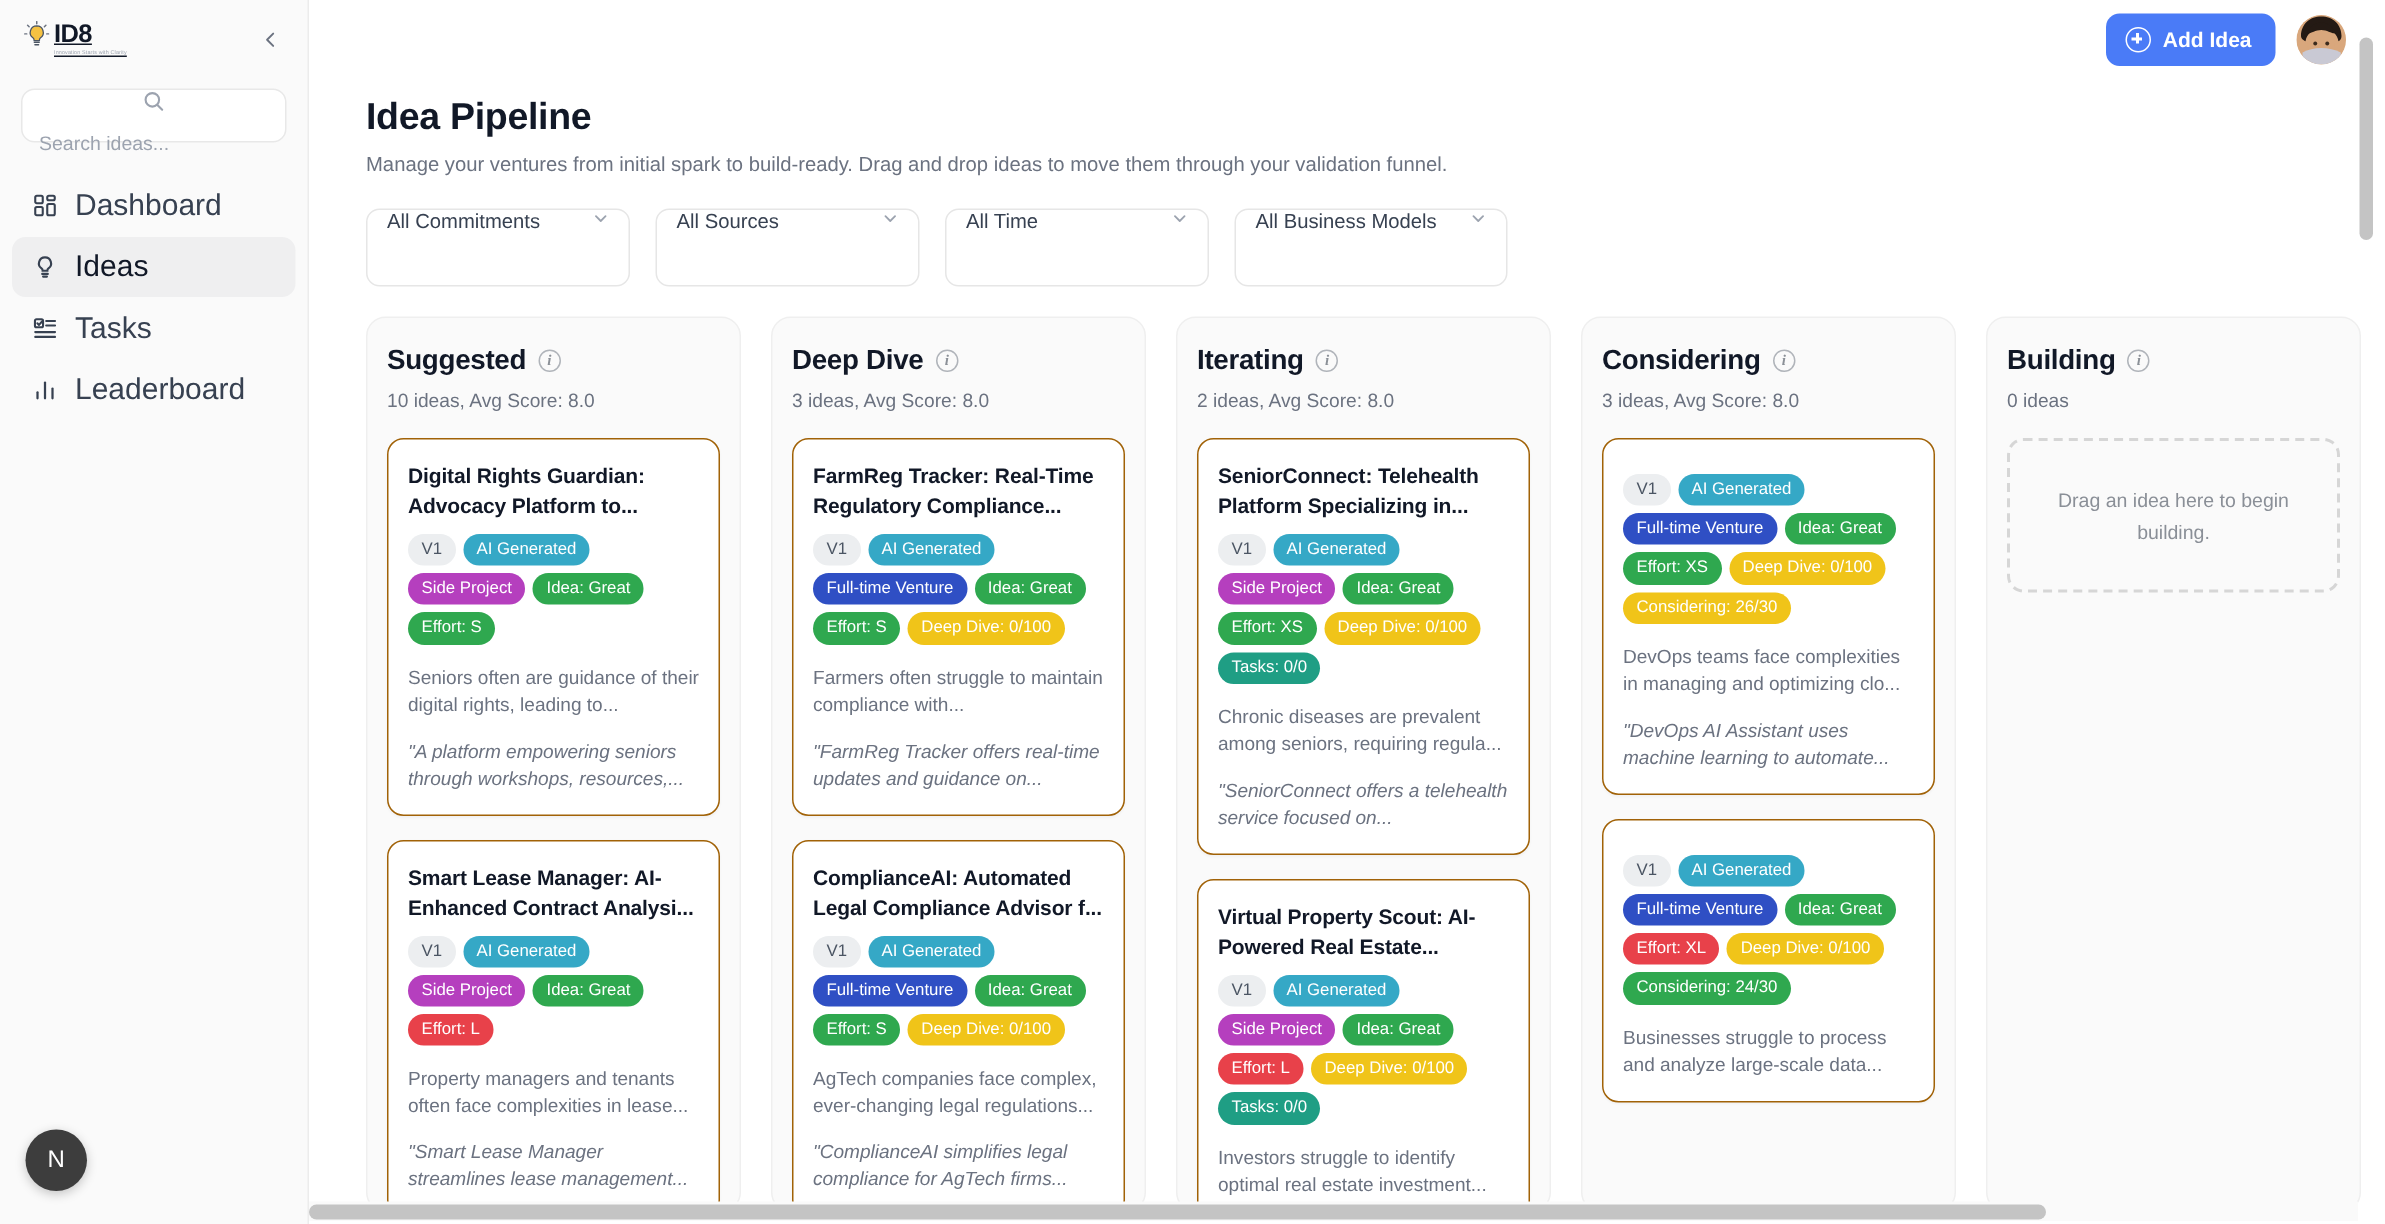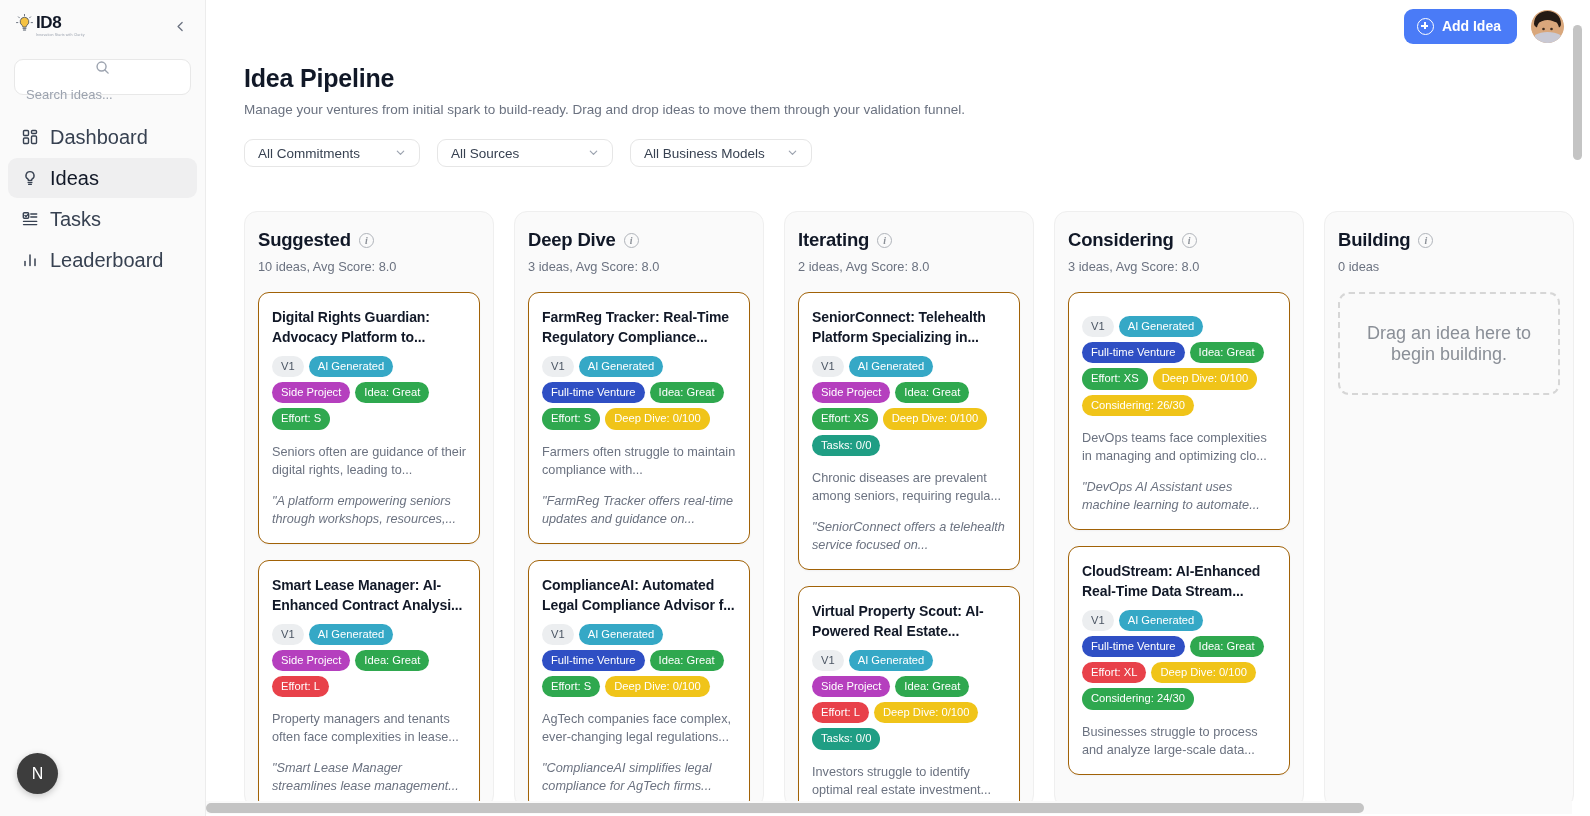--- a/index.html
+++ b/index.html
@@ -13,21 +13,21 @@
   #app { position: relative; width: 1590px; height: 816px; display: flex; }
 
   
   #sidebar {
     width: 206px; height: 816px; flex: 0 0 206px;
     background: #fafafa;
     border-right: 1px solid #ececec;
     position: relative;
     display: flex; flex-direction: column;
   }
-  .sb-top { display: flex; align-items: center; justify-content: space-between; padding: 14px 14px 0 16px; }
+  .sb-top { display: flex; align-items: center; justify-content: space-between; padding: 14px 14px 0 16px; text-decoration: underline; }
   .logo-wrap { display: flex; align-items: flex-start; gap: 3px; }
   .logo-bulb { width: 17px; height: 20px; position: relative; flex: 0 0 17px; }
   .logo-text-col { display: flex; flex-direction: column; }
   .logo-word { font-size: 17px; font-weight: 800; letter-spacing: -0.4px; color: #111827; line-height: 17px; }
   .logo-tag { font-size: 3.6px; color: #9ca3af; letter-spacing: .1px; line-height: 6px; margin-top: 1px; white-space: nowrap; }
   .collapse-btn {
     width: 22px; height: 22px; display: flex; align-items: center; justify-content: center;
     color: #6b7280; cursor: pointer; border-radius: 5px; margin-top: 1px;
   }
 
@@ -97,23 +97,23 @@
     overflow: hidden; cursor: pointer; flex: 0 0 33px;
     background: #e2c4a8; position: relative;
   }
 
   .page-head { padding: 12px 0 0 38px; }
   .page-title { font-size: 25px; font-weight: 700; color: #111827; letter-spacing: -0.2px; }
   .page-sub { font-size: 13.5px; color: #6b7280; margin-top: 9px; }
 
   .filters { display: flex; gap: 17px; padding: 22px 0 0 38px; }
   .filter {
-    height: 28px; min-width: 176px;
+    height: 52px; min-width: 176px;
     border: 1px solid #e6e6e6; border-radius: 9px; background: #fff;
-    display: flex; align-items: center; justify-content: space-between;
+    display: flex; justify-content: space-between;
     padding: 0 13px; font-size: 13.5px; color: #374151; cursor: pointer;
   }
   .filter .chev { color: #9ca3af; font-size: 11px; margin-left: 22px; }
 
   
   #board-wrap {
     position: absolute; left: 0; right: 0; top: 202px; bottom: 0;
     overflow: hidden;
   }
   #board {
@@ -170,21 +170,21 @@
     font-style: italic; margin-top: 13px;
   }
 
   .dropzone {
     margin-top: 18px;
     border: 2px dashed #d6d6d6;
     border-radius: 11px;
     height: 103px;
     display: flex; align-items: center; justify-content: center;
     text-align: center;
-    color: #8a8f97; font-size: 18px; line-height: 21px;
+    color: #8a8f97; font-size: 13px; line-height: 21px;
     padding: 0 22px;
   }
 
   
   .vscroll {
     position: absolute; right: 5px; top: 25px;
     width: 9px; height: 135px; border-radius: 5px;
     background: #c4c4c4; cursor: pointer;
   }
   .vtrack {
@@ -330,20 +330,28 @@
       </div>
       <div class="filter">
         <span>All Sources</span>
         <span class="chev">
           <svg width="11" height="11" viewBox="0 0 12 12" fill="none" stroke="currentColor" stroke-width="1.3" stroke-linecap="round" stroke-linejoin="round">
               <polyline points="2.5,4.5 6,8 9.5,4.5"></polyline>
             </svg>
         </span>
       </div>
       <div class="filter">
+        <span>All Time</span>
+        <span class="chev">
+          <svg width="11" height="11" viewBox="0 0 12 12" fill="none" stroke="currentColor" stroke-width="1.3" stroke-linecap="round" stroke-linejoin="round">
+              <polyline points="2.5,4.5 6,8 9.5,4.5"></polyline>
+            </svg>
+        </span>
+      </div>
+      <div class="filter">
         <span>All Business Models</span>
         <span class="chev">
           <svg width="11" height="11" viewBox="0 0 12 12" fill="none" stroke="currentColor" stroke-width="1.3" stroke-linecap="round" stroke-linejoin="round">
               <polyline points="2.5,4.5 6,8 9.5,4.5"></polyline>
             </svg>
         </span>
       </div>
     </div>
 
     <div id="board-wrap">
@@ -466,21 +474,20 @@
                   <span class="badge" style="background:#2f4fc4">Full-time Venture</span>
                   <span class="badge" style="background:#2fa84f">Idea: Great</span>
                   <span class="badge" style="background:#2fa84f">Effort: XS</span>
                   <span class="badge" style="background:#f0c419">Deep Dive: 0/100</span>
                   <span class="badge" style="background:#f0c419">Considering: 26/30</span>
                 </div>
                 <div class="card-prob">DevOps teams face complexities in managing and optimizing clo...</div>
                 <div class="card-quote">"DevOps AI Assistant uses machine learning to automate...</div>
               </div>
               <div class="card">
-                <div class="card-title">CloudStream: AI-Enhanced Real-Time Data Stream...</div>
                 <div class="badges">
                   <span class="badge gray">V1</span>
                   <span class="badge" style="background:#35a8c6">AI Generated</span>
                   <span class="badge" style="background:#2f4fc4">Full-time Venture</span>
                   <span class="badge" style="background:#2fa84f">Idea: Great</span>
                   <span class="badge" style="background:#e8414a">Effort: XL</span>
                   <span class="badge" style="background:#f0c419">Deep Dive: 0/100</span>
                   <span class="badge" style="background:#2fa84f">Considering: 24/30</span>
                 </div>
                 <div class="card-prob">Businesses struggle to process and analyze large-scale data...</div>

